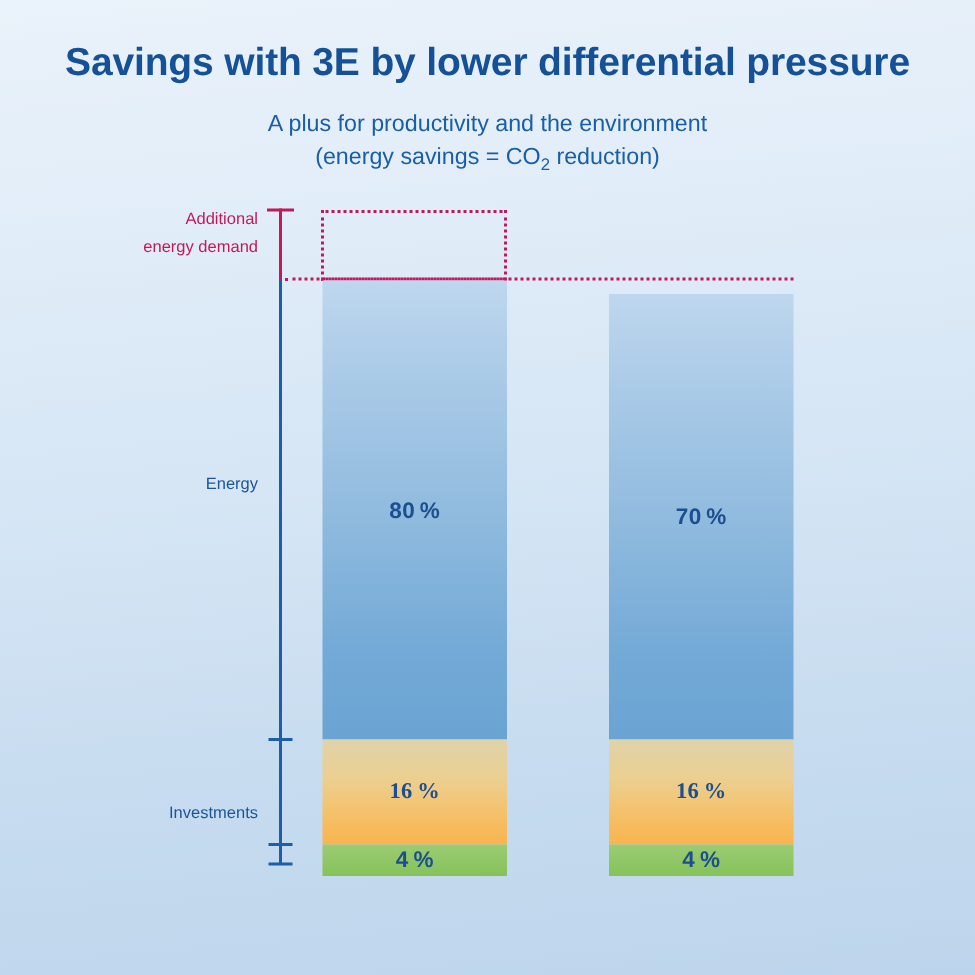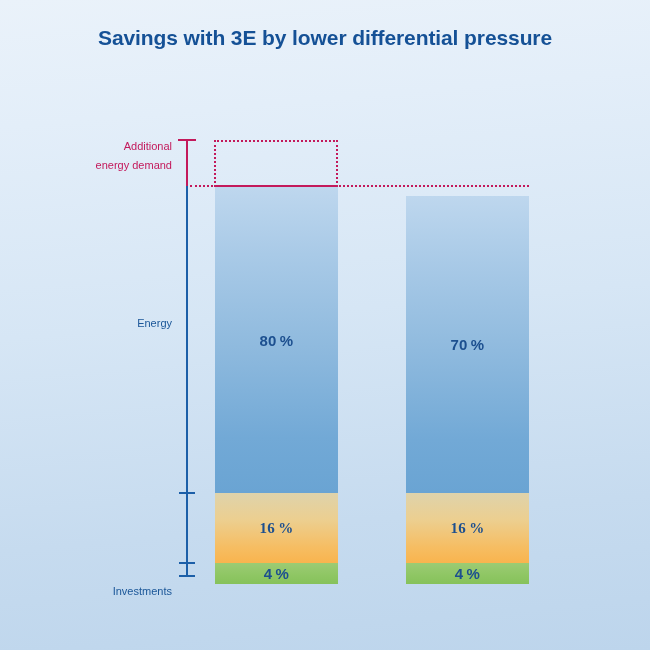--- a/index.html
+++ b/index.html
@@ -20,21 +20,21 @@
     background: linear-gradient(175deg, #eaf2fa 0%, #e3eef9 18%, #d6e6f5 48%, #c6dbef 78%, #bdd5ec 100%);
     overflow: hidden;
   }
 
   
   #title {
     position: absolute;
     left: 0; top: 26px;
     width: 650px;
     text-align: center;
-    font-size: 21px;
+    font-size: 26px;
     font-weight: bold;
     color: #155196;
     letter-spacing: -0.1px;
   }
   #subtitle {
     position: absolute;
     left: 0; top: 72px;
     width: 650px;
     text-align: center;
     font-size: 15.5px;
@@ -106,21 +106,21 @@
     color: #1a5698;
     font-size: 11px;
   }
   #lbl-additional {
     left: 20px; top: 137px; width: 152px;
     color: #c3195b;
     line-height: 19px;
   }
   #lbl-energy { left: 20px; top: 317px; width: 152px; text-align: right; }
   #lbl-service { left: 20px; top: 519px; width: 152px; }
-  #lbl-investments { left: 12px; top: 585px; width: 160px; }
+  #lbl-investments { left: 12px; top: 536px; width: 160px; }
 
   
   .bar {
     position: absolute;
     width: 123px;
   }
   #bar-0 { left: 215px; }
   #bar-1 { left: 406px; }
 
   .seg {
@@ -162,20 +162,24 @@
   #xlabel-1 { left: 372px; width: 191px; }
   sup { font-size: 0.66em; vertical-align: super; }
 </style>
 </head>
 <body>
 
 <div id="stage">
 
   <div id="title">Savings with 3E by lower differential pressure</div>
 
+  <div id="subtitle">
+    <span>A plus for productivity and the environment</span>
+    <span class="l2"><span>(energy savings = CO</span><sub>2</sub><span> reduction)</span></span>
+  </div>
 
   <div id="bracket-red-cap"></div>
   <div id="bracket-red"></div>
   <div id="bracket-blue"></div>
   <div class="btick" id="btick-1"></div>
   <div class="btick" id="btick-2"></div>
   <div class="btick" id="btick-3"></div>
 
   <div id="dotted-box"></div>
   <div id="dotted-baseline"></div>

